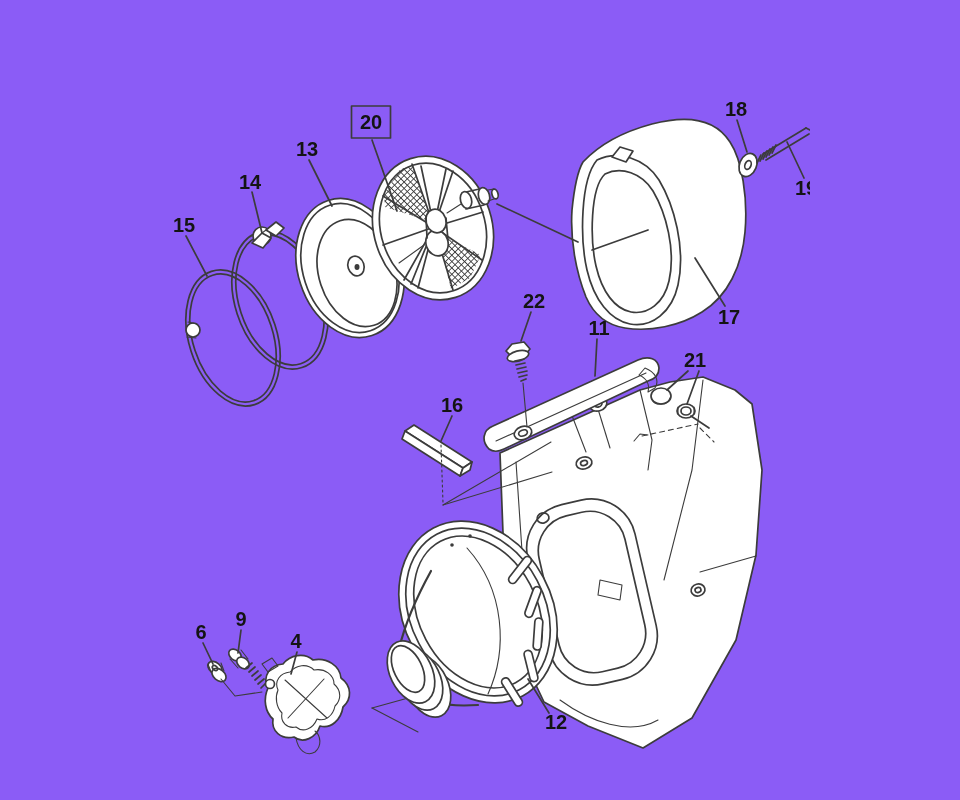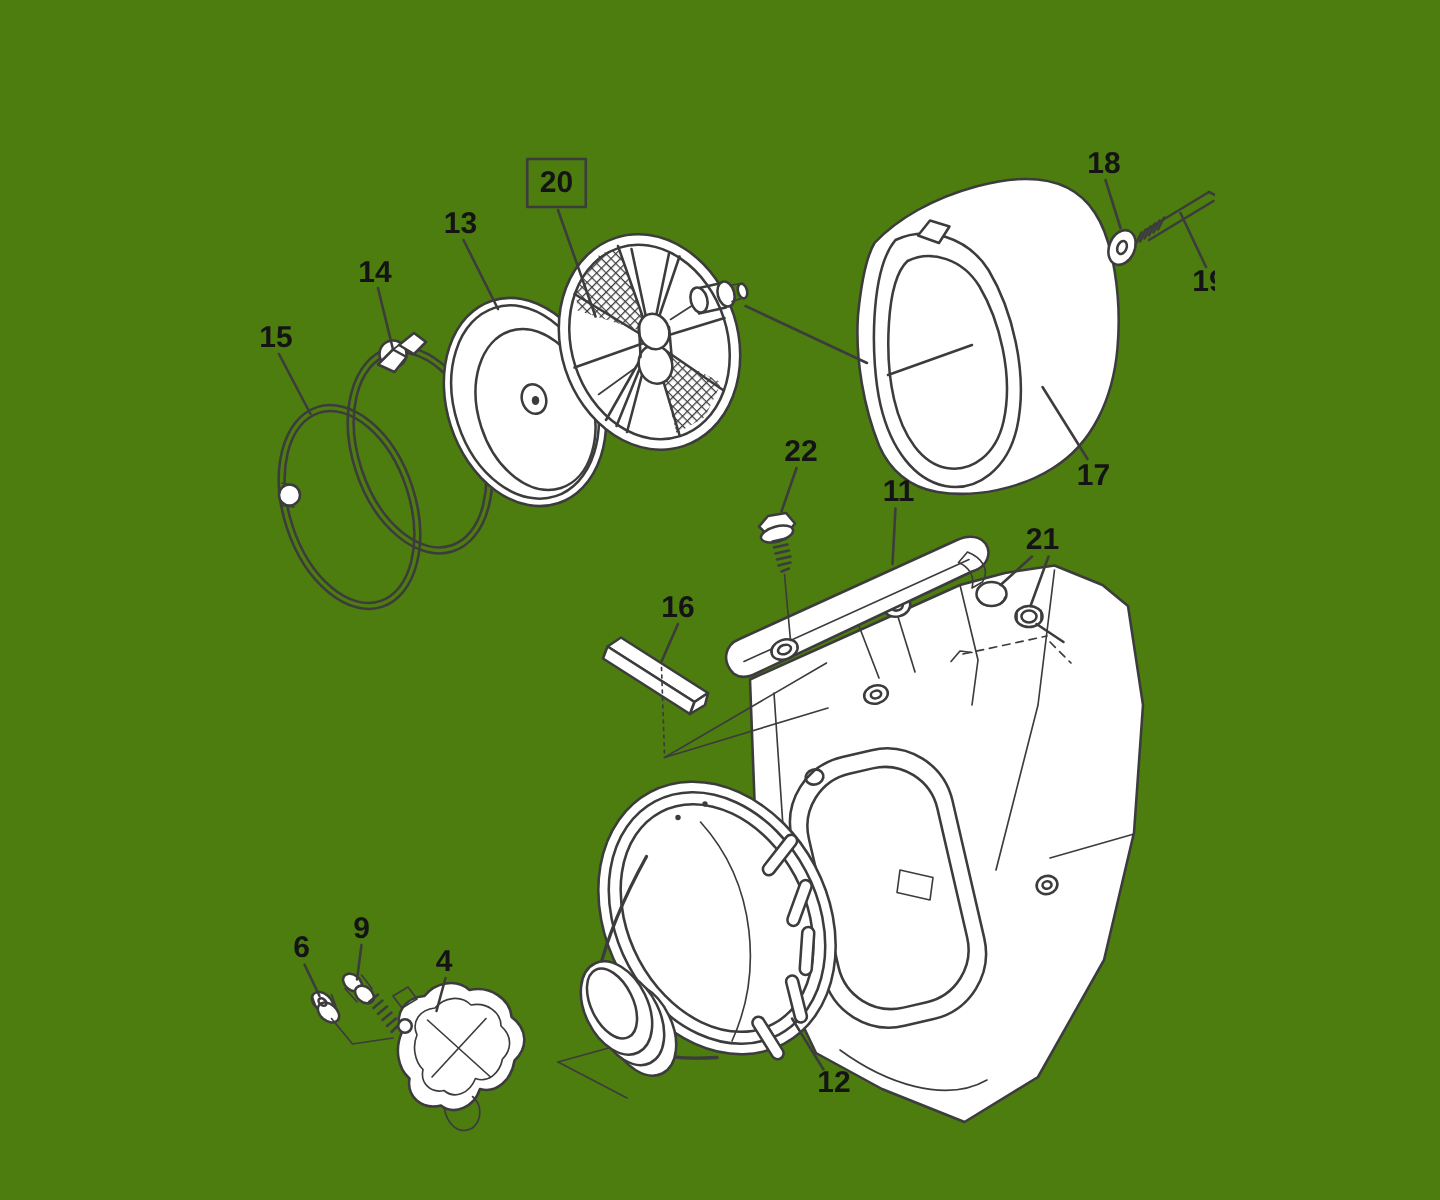--- a/index.html
+++ b/index.html
@@ -1,16 +1,16 @@
 <!DOCTYPE html>
 <html><head>
 <meta charset="utf-8">
 <style>
   html,body{margin:0;padding:0;background:#ffffff;}
-  .stage{position:relative;width:960px;height:800px;background:#4d7c0f;overflow:hidden;
+  .stage{position:relative;width:960px;height:800px;background:#8b5cf6;overflow:hidden;
          font-family:"Liberation Sans", sans-serif;}
   svg{display:block;}
   
   #art path,#art line,#art ellipse,#art circle,#art polyline,#art polygon,#art rect{
     stroke:#3c3c3c;fill:none;stroke-width:1.7;stroke-linecap:round;stroke-linejoin:round;
   }
   #art .wh{fill:#ffffff;}
   #art .thin{stroke-width:1.1;}
   #art .thick{stroke-width:2.2;}
   #art .mesh{fill:url(#meshpat);stroke:none;}

